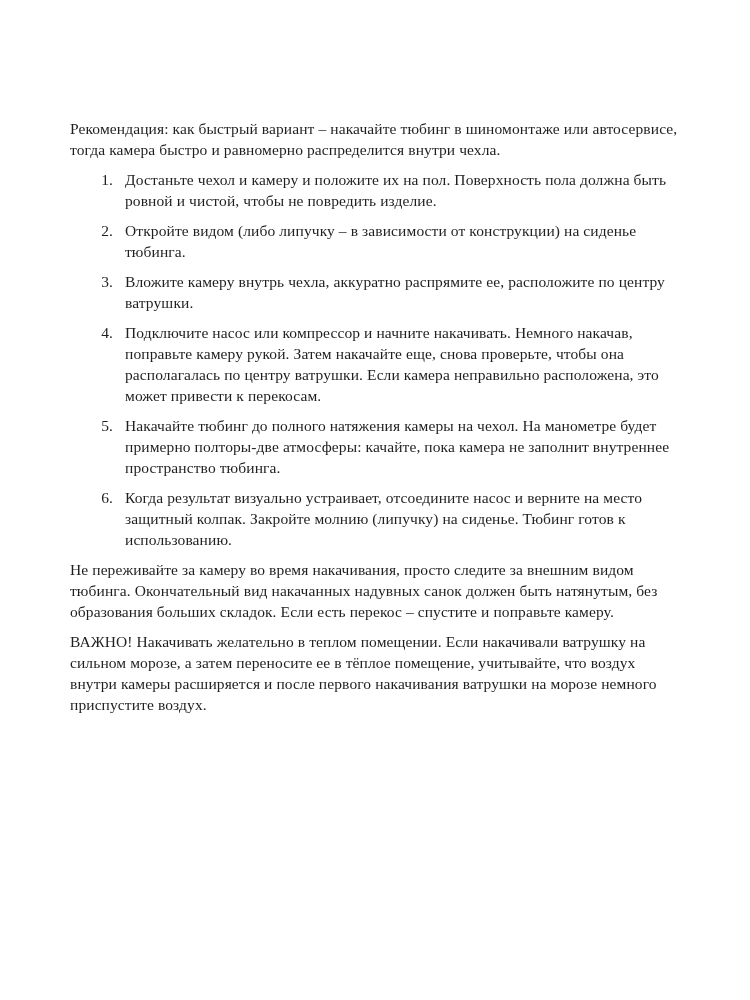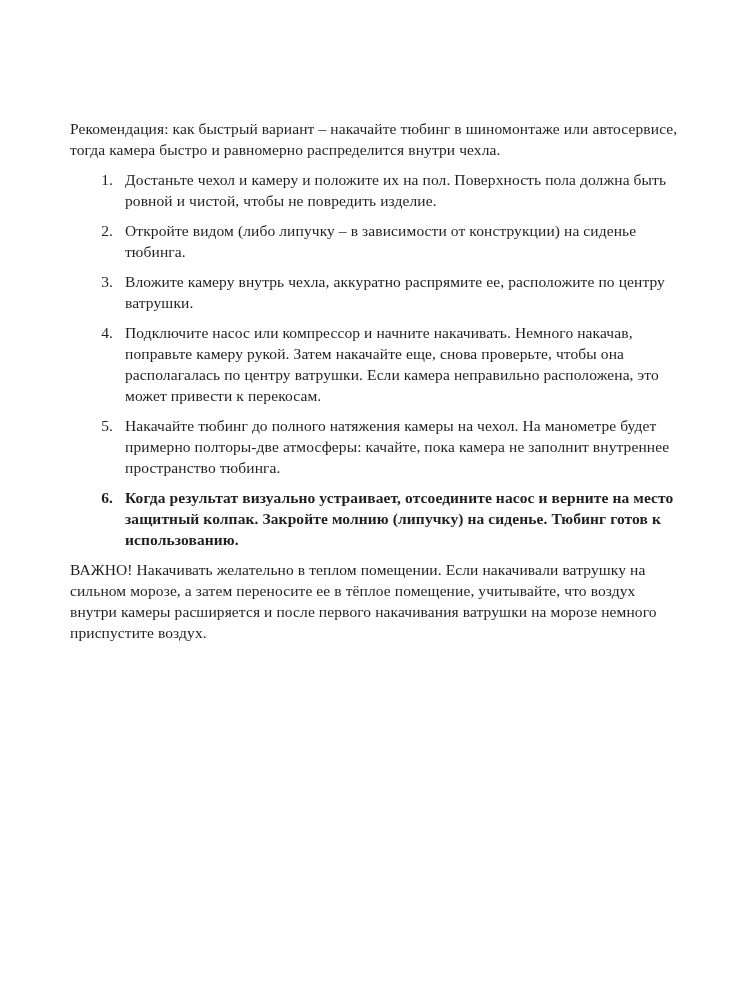--- a/index.html
+++ b/index.html
@@ -37,21 +37,20 @@
     margin: 0 0 9px 0;
     padding: 0 0 0 47px;
     list-style: decimal outside;
   }
   ol.steps li {
     margin: 0 0 9px 0;
     padding-left: 8px;
   }
   ol.steps li:last-child {
     margin-bottom: 3px;
-    font-weight: bold;
   }
 </style>
 </head>
 <body>
 
 <div class="page">
   <div class="doc">
 
 
 
@@ -60,17 +59,18 @@
 
     <ol class="steps">
       <li>Достаньте чехол и камеру и положите их на пол. Поверхность пола должна быть ровной и чистой, чтобы не повредить изделие.</li>
       <li>Откройте видом (либо липучку – в зависимости от конструкции) на сиденье тюбинга.</li>
       <li>Вложите камеру внутрь чехла, аккуратно распрямите ее, расположите по центру ватрушки.</li>
       <li>Подключите насос или компрессор и начните накачивать. Немного накачав, поправьте камеру рукой. Затем накачайте еще, снова проверьте, чтобы она располагалась по центру ватрушки. Если камера неправильно расположена, это может привести к перекосам.</li>
       <li>Накачайте тюбинг до полного натяжения камеры на чехол. На манометре будет примерно полторы-две атмосферы: качайте, пока камера не заполнит внутреннее пространство тюбинга.</li>
       <li>Когда результат визуально устраивает, отсоедините насос и верните на место защитный колпак. Закройте молнию (липучку) на сиденье. Тюбинг готов к использованию.</li>
     </ol>
 
+    <p>Не переживайте за камеру во время накачивания, просто следите за внешним видом тюбинга. Окончательный вид накачанных надувных санок должен быть натянутым, без образования больших складок. Если есть перекос – спустите и поправьте камеру.</p>
 
     <p>ВАЖНО! Накачивать желательно в теплом помещении. Если накачивали ватрушку на сильном морозе, а затем переносите ее в тёплое помещение, учитывайте, что воздух внутри камеры расширяется и после первого накачивания ватрушки на морозе немного приспустите воздух.</p>
 
   </div>
 </div>
 
 </body></html>

